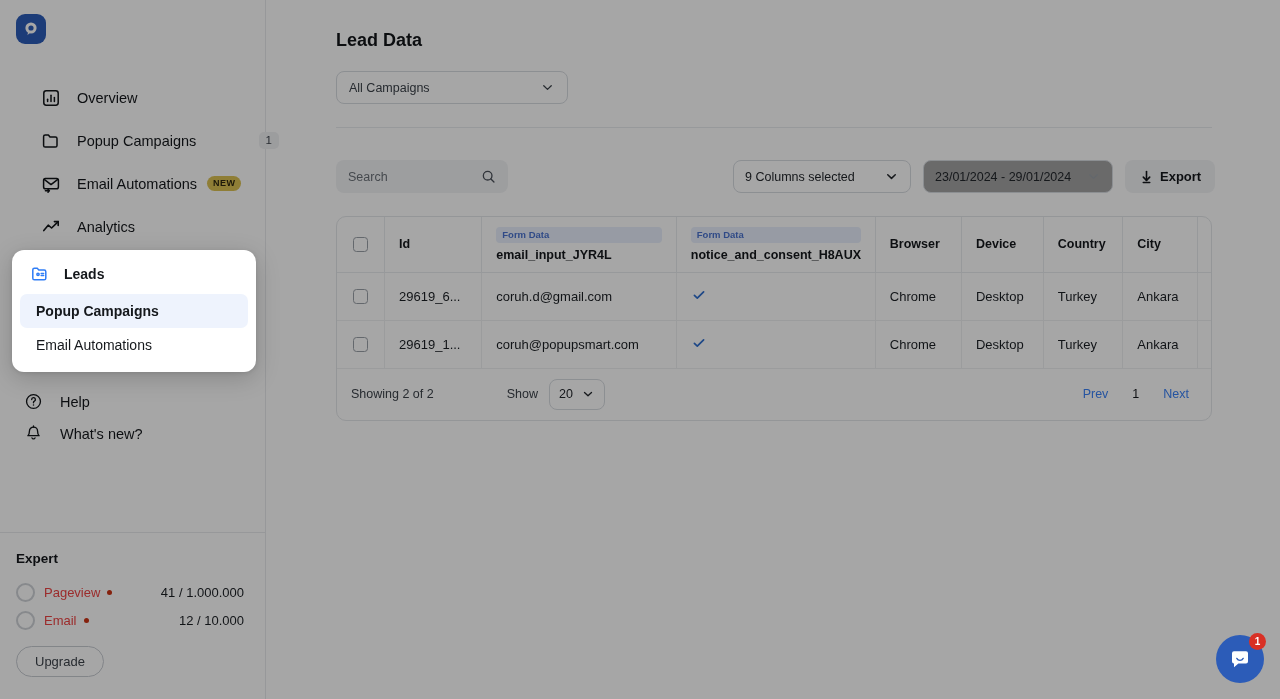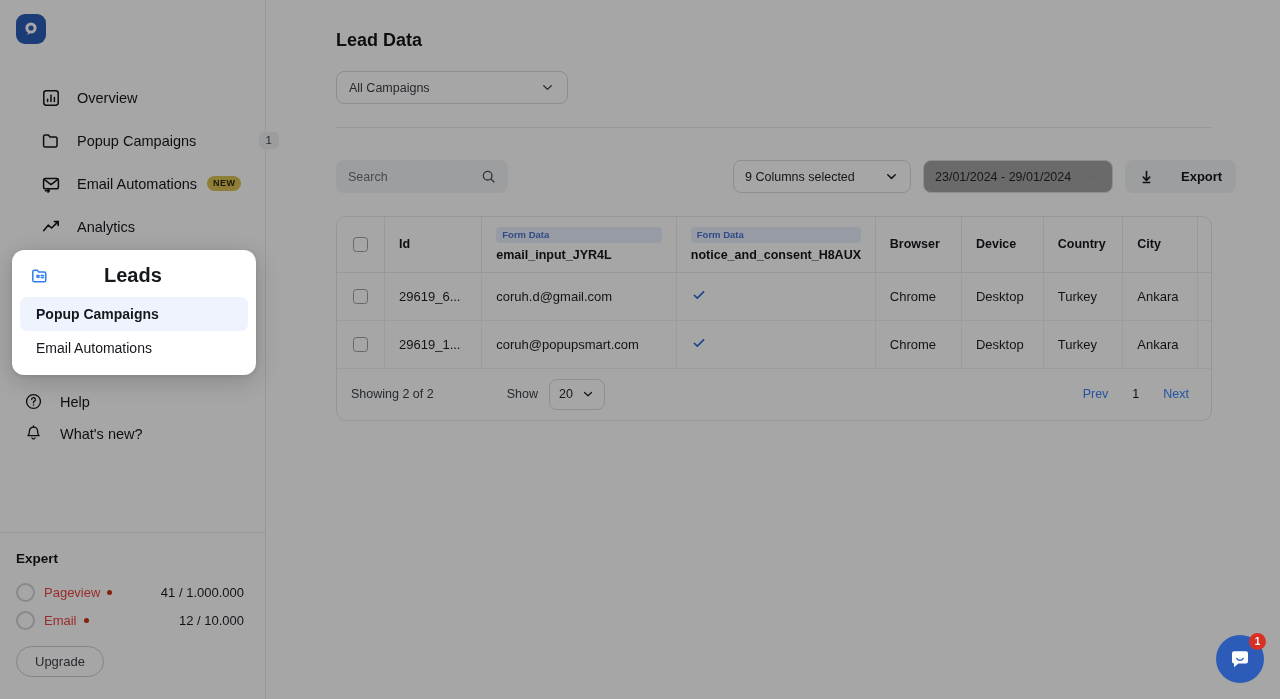--- a/index.html
+++ b/index.html
@@ -89,21 +89,21 @@
     border-radius: 12px;
     box-shadow: 0 6px 24px rgba(0,0,0,0.18), 0 1px 4px rgba(0,0,0,0.10);
     padding: 8px 8px 10px 8px;
     z-index: 120;
   }
   #popover-head {
     display: flex; align-items: center; gap: 14px;
     padding: 6px 8px 10px 10px;
   }
   #popover-head .nav-ico { color: #2f7df6; }
-  #popover-head .nav-label { font-weight: bold; font-size: 20px; margin-left: 40px; }
+  #popover-head .nav-label { font-weight: bold; font-size: 14px; }
   .pop-item {
     height: 34px; display: flex; align-items: center;
     padding: 0 12px 0 16px; border-radius: 7px;
     font-size: 14px; color: #15181c; cursor: pointer;
   }
   .pop-item.active { background: #eef3fd; font-weight: bold; }
 
   
   #main { position: absolute; left: 266px; top: 0; right: 0; height: 586px; }
   #page-title {
@@ -150,21 +150,21 @@
     border: 1px solid #d8dce1; border-radius: 8px; background: #a3a3a3;
     display: flex; align-items: center; padding: 0 11px; cursor: pointer;
   }
   #date-select span { font-size: 12.5px; color: #23272c; }
   #date-select .chev { color: #9aa0a8; }
 
   #export-btn {
     position: absolute; left: 859px; top: 160px;
     height: 33px; padding: 0 14px;
     background: #f2f3f5; border: 0; border-radius: 8px;
-    display: flex; align-items: center; gap: 27px; cursor: pointer;
+    display: flex; align-items: center; gap: 6px; cursor: pointer;
     font-family: inherit;
   }
   #export-btn span { font-size: 13px; font-weight: bold; color: #15181c; }
 
   
   #table-card {
     position: absolute; left: 70px; top: 216px;
     width: 876px; height: 205px;
     border: 1px solid #e4e7ea; border-radius: 10px;
     background: #fff; overflow: hidden;

